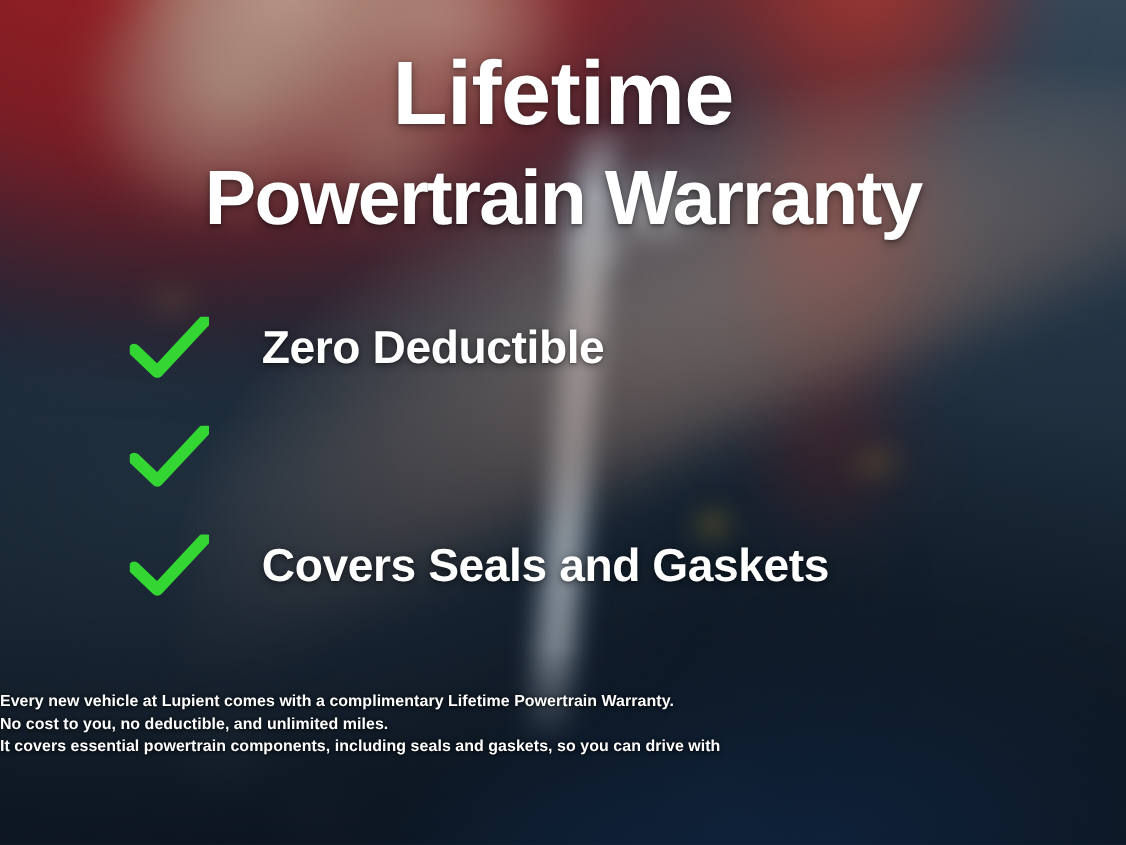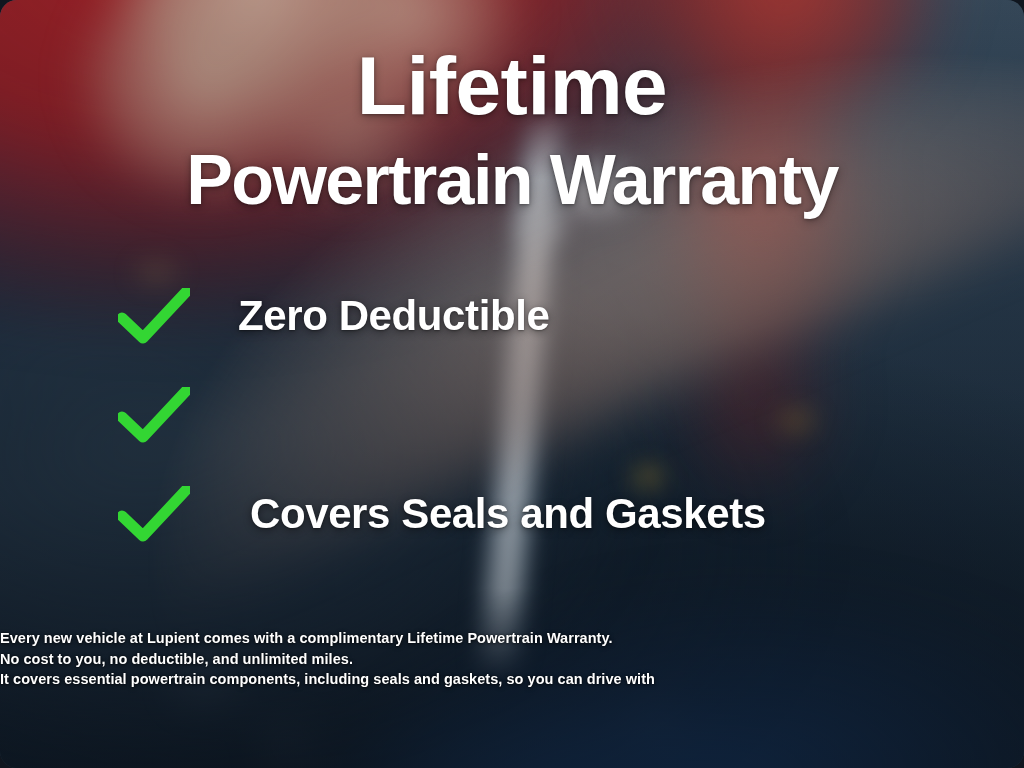--- a/index.html
+++ b/index.html
@@ -4,21 +4,20 @@
 <style>
   * { margin:0; padding:0; box-sizing:border-box; }
   html,body { width:1024px; height:768px; overflow:hidden; background:#10161f; }
   body { font-family:"Liberation Sans", sans-serif; }
 
   #stage {
     position:relative;
     width:1024px; height:768px;
     overflow:hidden;
     background:#1d2b38;
-    border-radius:17px;
   }
 
   
   .bg-layer { position:absolute; inset:-80px; }
 
   
   .bg-base {
     background:
       radial-gradient(120% 90% at 50% 105%, #0d1722 0%, #12202e 38%, rgba(18,32,46,0) 70%),
       linear-gradient(178deg, #4a5d6e 0%, #3b4f61 14%, #2f4356 34%, #26394b 54%, #1b2c3c 74%, #14222f 100%);
@@ -124,21 +123,21 @@
   }
   #title-line1 { top:46px;  font-size:82px; }
   #title-line2 { top:146px; font-size:70px; letter-spacing:-1.6px; }
 
   .bullets { position:absolute; left:118px; top:285px; }
   .bullet-row {
     display:flex; align-items:center;
     height:62px;
     margin-bottom:37px;
   }
-  .bullet-row:last-child { margin-bottom:0;gap:12px; }
+  .bullet-row:last-child { margin-bottom:0; }
 
   .check-icon {
     width:72px; height:56px;
     flex:0 0 72px;
     display:block;
   }
   .bullet-label {
     margin-left:48px;
     color:#ffffff;
     font-weight:bold;

